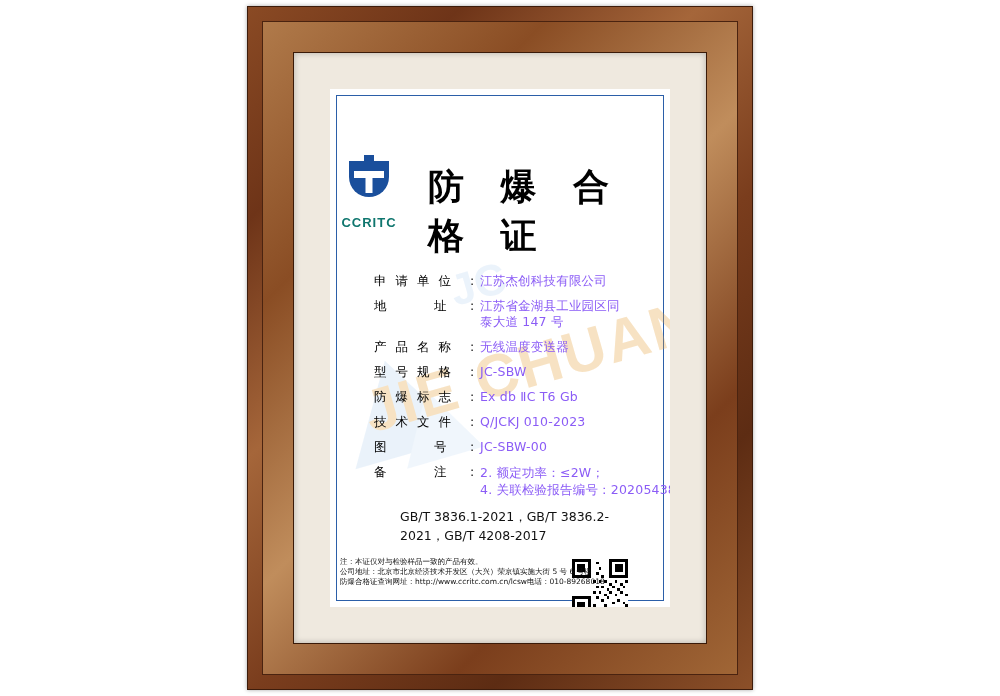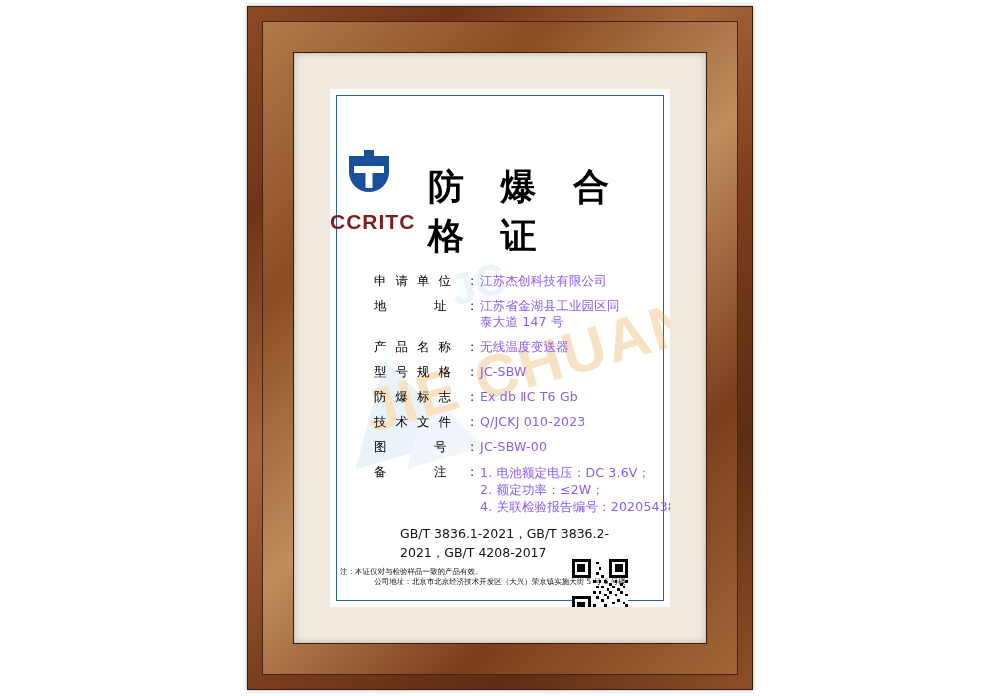--- a/index.html
+++ b/index.html
@@ -141,24 +141,24 @@
     margin-top: 34px;
     gap: 14px;
   }
   .logo {
     width: 78px;
     text-align: center;
     flex: 0 0 auto;
   }
   .logo svg { display: block; margin: 0 auto; }
   .logo-text {
-    font-size: 21px;
+    font-size: 13px;
     font-weight: bold;
     letter-spacing: 1px;
-    color: #7f1d1d;
+    color: #0f766e;
     margin-top: 16px;
     font-family: "Liberation Sans", sans-serif;
   }
   .title {
     font-size: 36px;
     font-weight: bold;
     letter-spacing: 12px;
     color: #000;
     font-family: "DejaVu Sans", sans-serif;
     padding-left: 6px;
@@ -231,21 +231,21 @@
     position: absolute;
     left: 10px;
     right: 10px;
     bottom: 20px;
     font-size: 7.5px;
     font-family: "DejaVu Sans", sans-serif;
     color: #111;
     line-height: 10px;
     z-index: 6;
   }
-  .footer .frow { display: flex; justify-content: center; }
+  .footer .frow { display: flex; justify-content: flex-start; }
   .footer .frow span.tel { white-space: nowrap; }
 </style>
 </head>
 <body>
 
 <div class="frame-outer">
   <div class="frame-bevel">
     <div class="frame-inner-line">
       <div class="paper">
         <div class="paper-border"></div>
@@ -308,21 +308,20 @@
               <span class="label label-4">图　　　号</span>
               <span class="colon">:</span>
               <span class="value">JC-SBW-00</span>
             </div>
 
             <div class="row">
               <span class="label label-4">备　　　注</span>
               <span class="colon">:</span>
               <span class="value">
                 <ul class="notes-list">
-                  <li>1. 电池额定电压：DC 3.6V；</li>
                   <li>2. 额定功率：≤2W；</li>
                   <li>4. 关联检验报告编号：202054386-T。</li>
                 </ul>
               </span>
             </div>
           </div>
 
           <div class="standards">
             <div class="l2">GB/T 3836.1-2021，GB/T 3836.2-2021，GB/T 4208-2017</div>
           </div>
@@ -385,18 +384,22 @@
               <rect x="18" y="20" width="1" height="1"></rect>
             <rect x="20" y="17" width="1" height="1"></rect>
           </g>
         </svg>
 
         <div class="footer">
           <div>注：本证仅对与检验样品一致的产品有效。</div>
           <div class="frow">
             <span>公司地址：北京市北京经济技术开发区（大兴）荣京镇实施大街 5 号 6 号楼</span>
           </div>
+          <div class="frow">
+            <span>防爆合格证查询网址：http://www.ccritc.com.cn/lcsw</span>
+            <span class="tel">电话：010-89268018</span>
+          </div>
         </div>
 
       </div>
     </div>
   </div>
 </div>
 
 </body></html>

